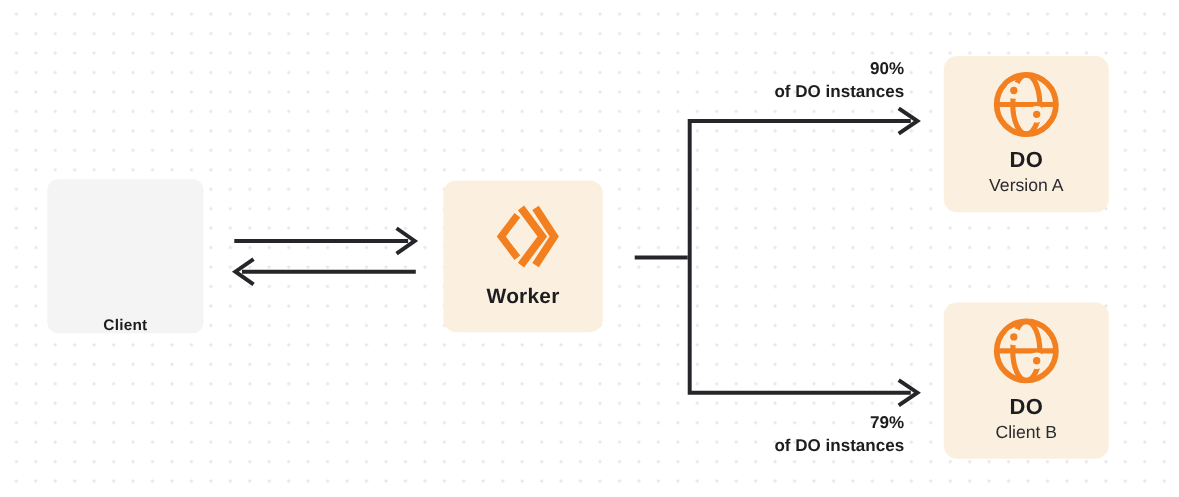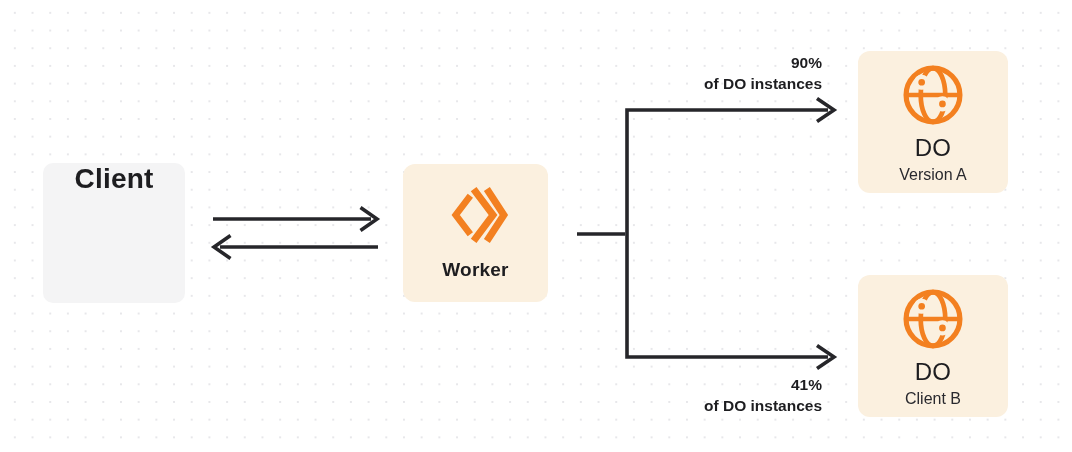--- a/index.html
+++ b/index.html
@@ -24,39 +24,39 @@
     background-image:radial-gradient(circle, var(--dot-grid) 1.3px, transparent 1.5px);
     background-size:17.7px 17.7px;
     background-position:6px 4px;
   }
   .edges-layer{position:absolute;left:0;top:0;width:100%;height:100%;}
   .edge{fill:none;stroke:var(--line);stroke-width:3.6;stroke-linejoin:miter;stroke-linecap:butt;}
   .node{position:absolute;display:flex;flex-direction:column;align-items:center;color:var(--text);}
   .node-client{
     left:43px;top:163px;width:142px;height:140px;
     background:var(--client-node-bg);border-radius:10px;
-    justify-content:flex-start;
-    font-size:28px;font-weight:700;letter-spacing:.2px;
+    justify-content:flex-end;
+    font-size:14px;font-weight:700;letter-spacing:.2px;
   }
   .node-worker{
     left:403px;top:164px;width:145px;height:138px;
     background:var(--node-cream-bg);border-radius:12px;
     padding-top:17px;
   }
   .worker-icon{width:68px;height:68px;flex:0 0 auto;}
   .worker-label{margin-top:10px;font-size:19px;font-weight:700;letter-spacing:.2px;}
   .node-do{
     width:150px;height:142px;
     background:var(--node-cream-bg);border-radius:12px;
     left:858px;padding-top:10px;
   }
   .node-do-a{top:51px;}
   .node-do-b{top:275px;}
   .globe-icon{width:68px;height:68px;flex:0 0 auto;}
-  .do-title{margin-top:5px;font-size:24px;font-weight:400;letter-spacing:.3px;line-height:1.2;}
+  .do-title{margin-top:5px;font-size:20px;font-weight:700;letter-spacing:.3px;line-height:1.2;}
   .do-subtitle{margin-top:2px;font-size:16px;font-weight:400;color:#29292e;line-height:1.2;}
   .edge-label{
     position:absolute;left:622px;width:200px;
     text-align:right;color:var(--text);
     font-size:15.5px;font-weight:700;line-height:21px;
   }
   .edge-label-90{top:52px;}
   .edge-label-10{top:374px;}
   .edge-label span{display:block;}
   .stroke-orange{stroke:var(--accent-orange);fill:none;}
@@ -95,21 +95,21 @@
     </svg>
     <span class="worker-label">Worker</span>
   </div>
 
   <div class="edge-label edge-label-90">
     <span>90%</span>
     <span>of DO instances</span>
   </div>
 
   <div class="edge-label edge-label-10">
-    <span>41%</span>
+    <span>79%</span>
     <span>of DO instances</span>
   </div>
 
   <div class="node node-do node-do-a">
     <svg class="globe-icon" viewBox="0 0 72 72">
       <circle class="stroke-orange" cx="36" cy="36" r="28.5" stroke-width="5.5"></circle>
       <ellipse class="stroke-orange" cx="36" cy="36" rx="13" ry="28.5" stroke-width="5"></ellipse>
       <line class="stroke-orange" x1="7.5" y1="36" x2="64.5" y2="36" stroke-width="5"></line>
       <circle class="fill-orange dot-halo" cx="24" cy="22.5" r="5.8"></circle>
       <circle class="fill-orange dot-halo" cx="46" cy="45.5" r="5.8"></circle>

